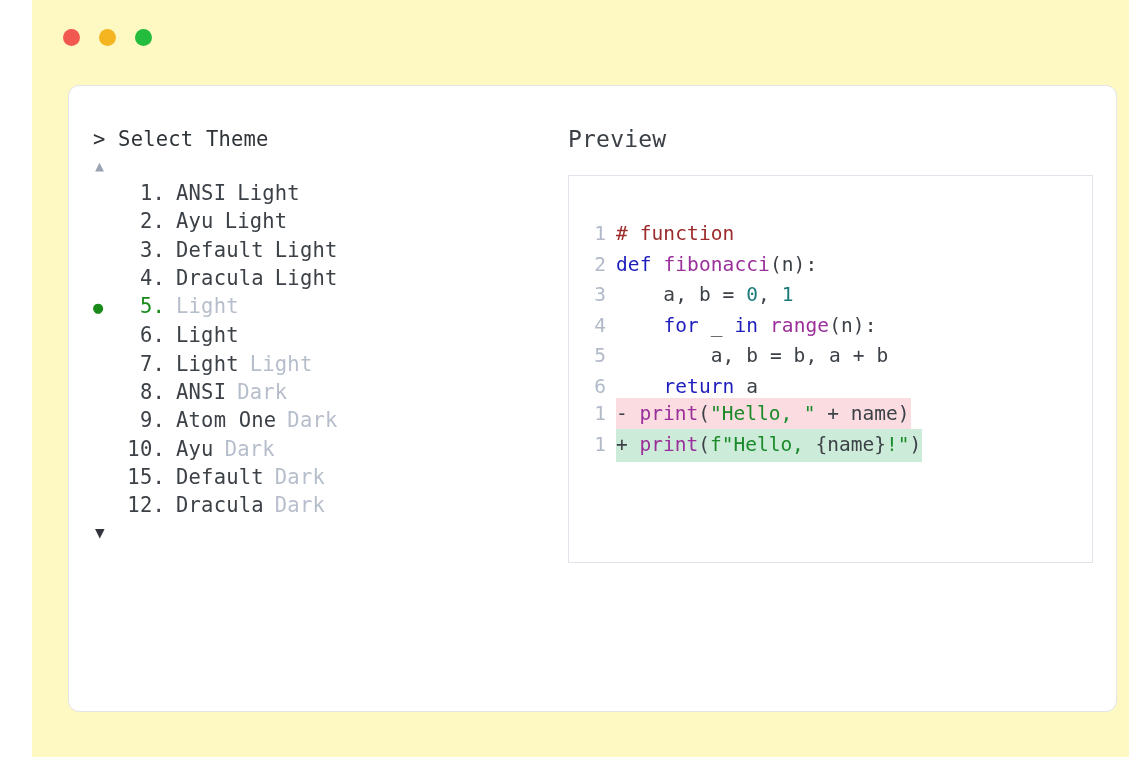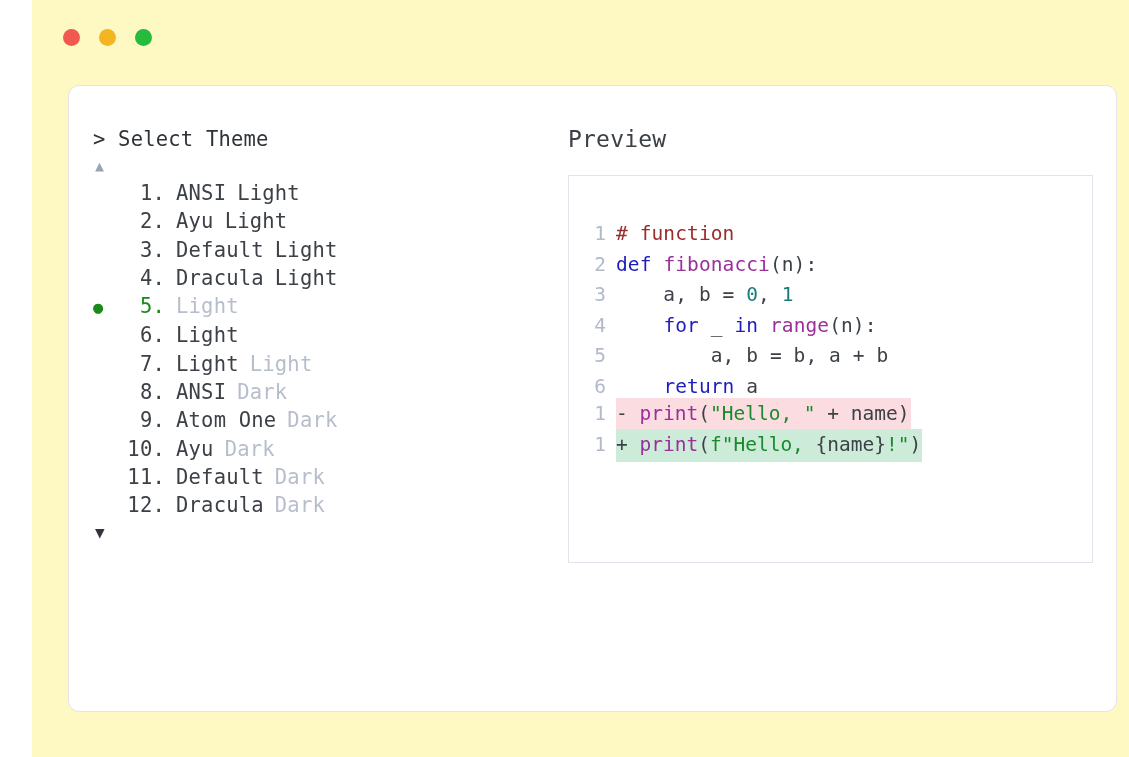--- a/index.html
+++ b/index.html
@@ -231,21 +231,21 @@
             <li class="theme-item"><span class="marker"></span><span class="idx">1.</span><span class="name">ANSI</span><span class="variant strong">Light</span></li>
             <li class="theme-item"><span class="marker"></span><span class="idx">2.</span><span class="name">Ayu</span><span class="variant strong">Light</span></li>
             <li class="theme-item"><span class="marker"></span><span class="idx">3.</span><span class="name">Default</span><span class="variant strong">Light</span></li>
             <li class="theme-item"><span class="marker"></span><span class="idx">4.</span><span class="name">Dracula</span><span class="variant strong">Light</span></li>
             <li class="theme-item selected"><span class="marker">●</span><span class="idx">5.</span><span class="variant muted">Light</span></li>
             <li class="theme-item"><span class="marker"></span><span class="idx">6.</span><span class="variant strong">Light</span></li>
             <li class="theme-item"><span class="marker"></span><span class="idx">7.</span><span class="name">Light</span><span class="variant muted">Light</span></li>
             <li class="theme-item"><span class="marker"></span><span class="idx">8.</span><span class="name">ANSI</span><span class="variant muted">Dark</span></li>
             <li class="theme-item"><span class="marker"></span><span class="idx">9.</span><span class="name">Atom One</span><span class="variant muted">Dark</span></li>
             <li class="theme-item"><span class="marker"></span><span class="idx">10.</span><span class="name">Ayu</span><span class="variant muted">Dark</span></li>
-            <li class="theme-item"><span class="marker"></span><span class="idx">11.</span><span class="name">Default</span><span class="variant muted">Dark</span></li>
+            <li class="theme-item"><span class="marker"></span><span class="idx">15.</span><span class="name">Default</span><span class="variant muted">Dark</span></li>
             <li class="theme-item"><span class="marker"></span><span class="idx">12.</span><span class="name">Dracula</span><span class="variant muted">Dark</span></li>
           </ul>
 
         <div class="scroll-arrow down">▼</div>
       </div>
 
       <div class="right-col">
         <div class="preview-label">Preview</div>
 
         <div class="preview-box">

